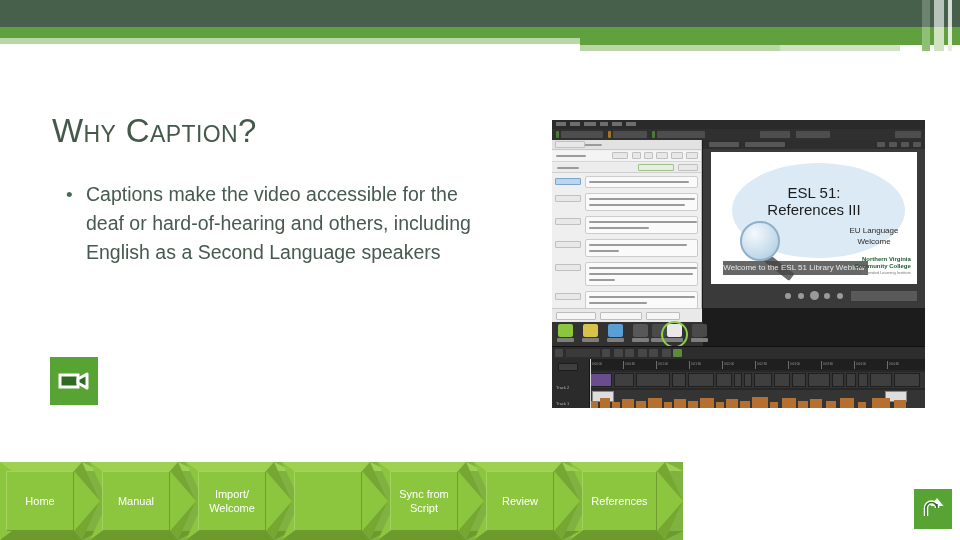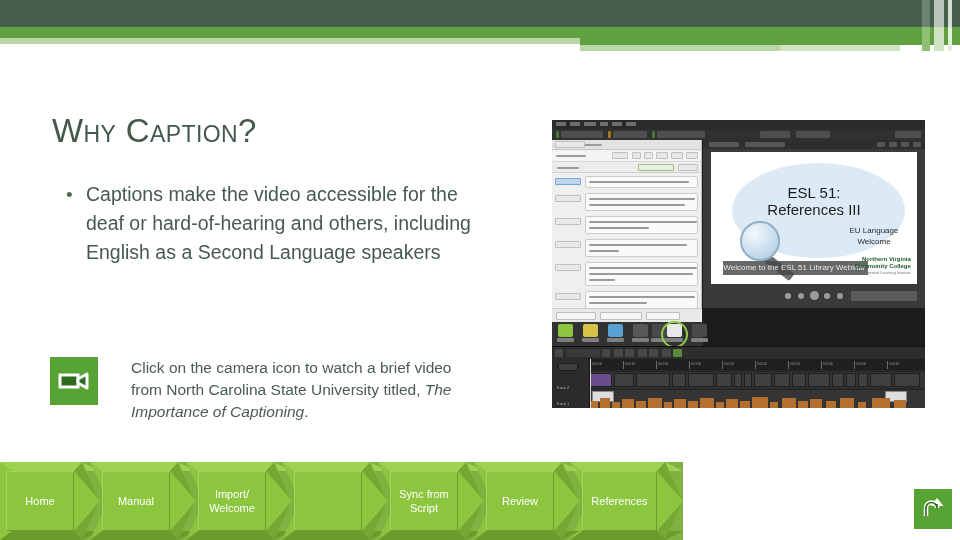--- a/index.html
+++ b/index.html
@@ -184,21 +184,20 @@
     </div>
   </div>
 
   <div class="cam-row">
     <div class="cam-icon">
       <svg width="32" height="20" viewBox="0 0 32 20" aria-hidden="true">
         <path d="M2 4 H20 V16 H2 Z" fill="#2f6b1f" stroke="#ffffff" stroke-width="3"></path>
         <path d="M20 8 L29 3 V17 L20 12 Z" fill="#2f6b1f" stroke="#ffffff" stroke-width="3" stroke-linejoin="round"></path>
       </svg>
     </div>
-    <div class="cam-txt"><span>Click on the camera icon to watch a brief video from North Carolina State University titled, </span><em>The Importance of Captioning</em><span>.</span></div>
   </div>
 
   <div class="pic">
 
     <div class="pic-menubar">
       <span class="m" style="left:4px;width:10px"></span>
       <span class="m" style="left:18px;width:10px"></span>
       <span class="m" style="left:32px;width:12px"></span>
       <span class="m" style="left:48px;width:8px"></span>
       <span class="m" style="left:60px;width:10px"></span>

